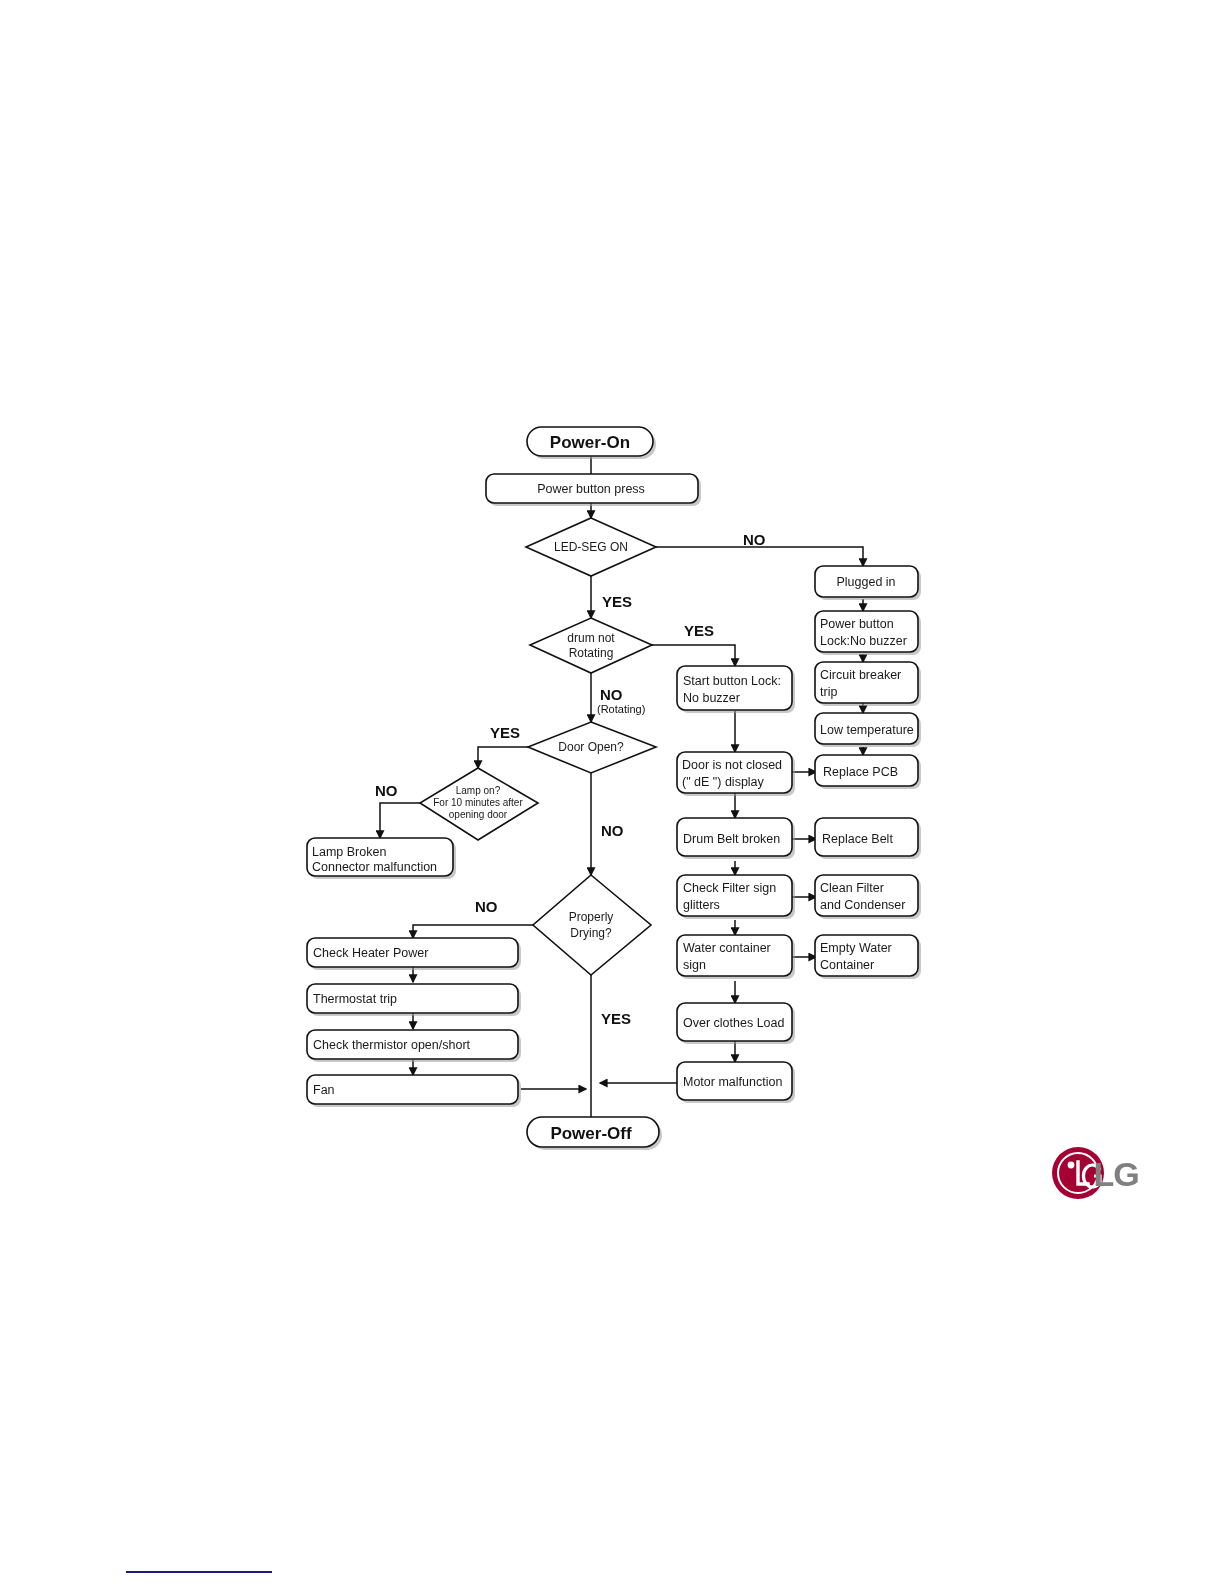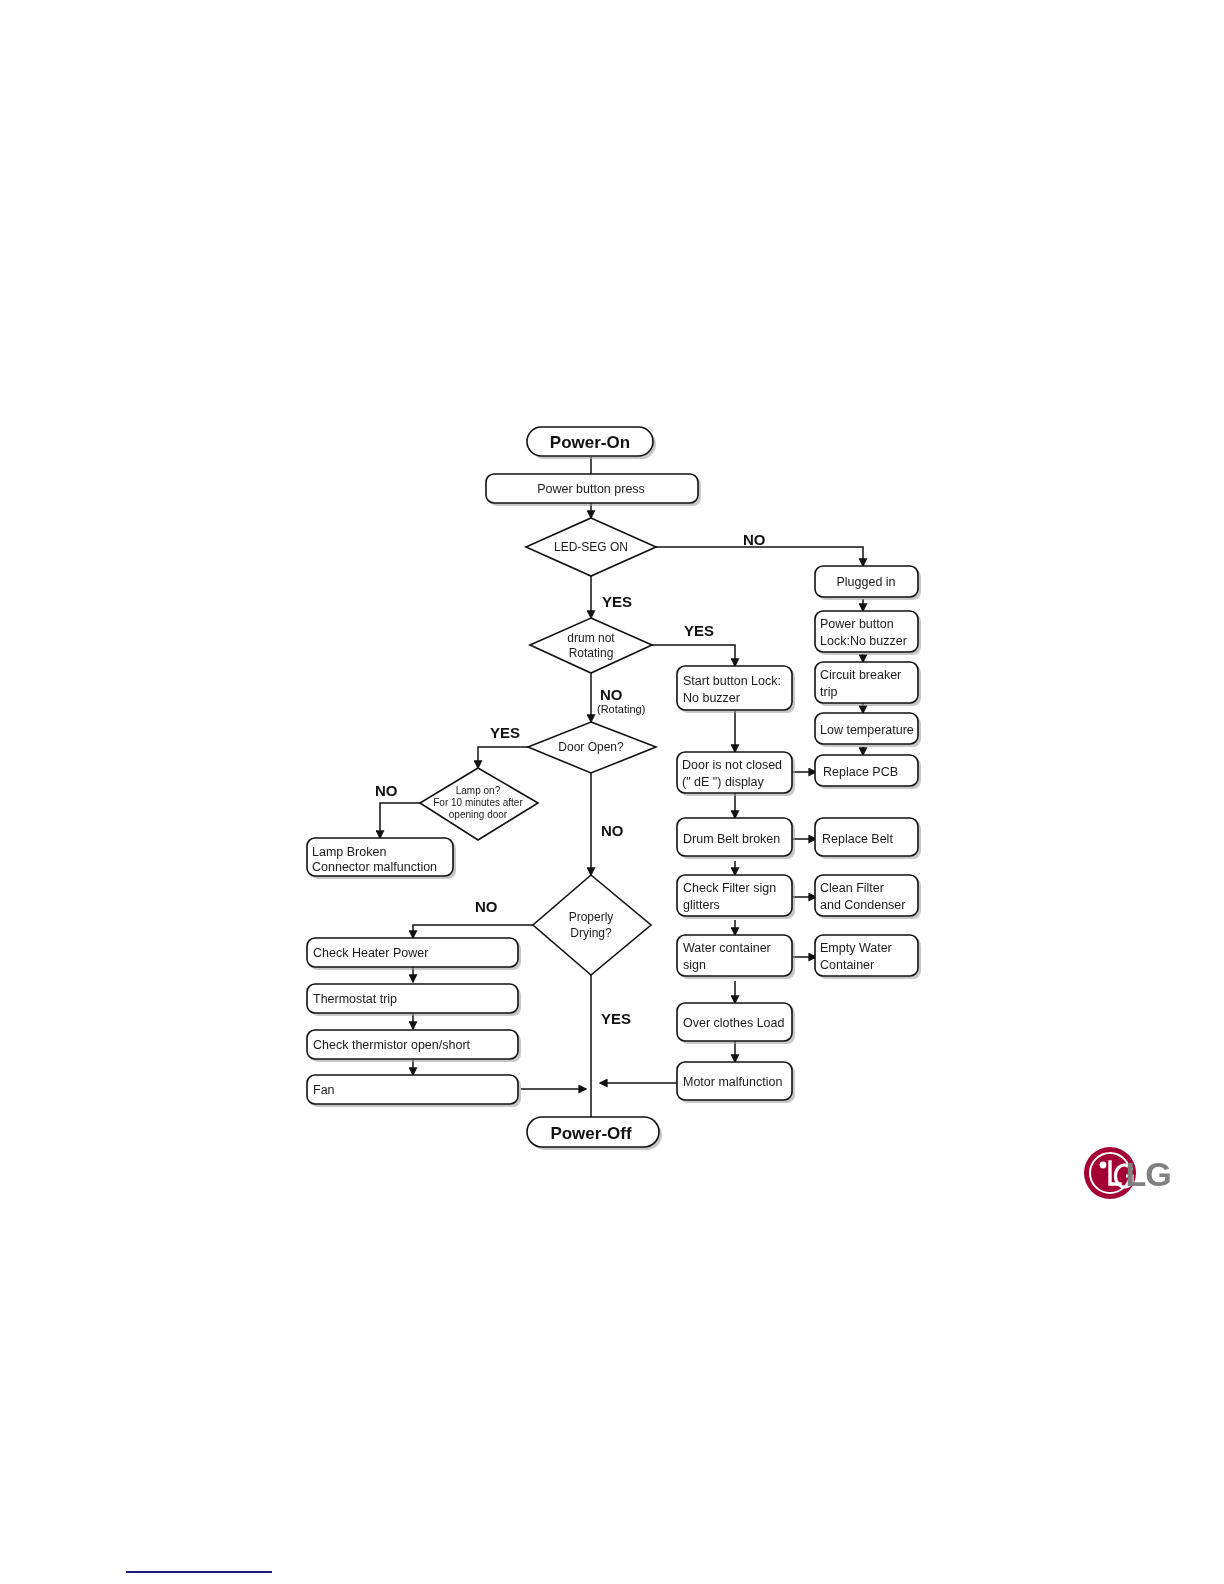--- a/index.html
+++ b/index.html
@@ -9,21 +9,21 @@
   .node-text{font-family:"Liberation Sans",sans-serif;fill:#1a1a1a;}
   .term-text{font-family:"Liberation Sans",sans-serif;font-weight:bold;font-size:17px;fill:#111;}
   .proc-text{font-size:12.5px;}
   .dec-text{font-size:12px;}
   .dec-text-sm{font-size:10px;}
   .edge-label{font-family:"Liberation Sans",sans-serif;font-weight:bold;font-size:15px;fill:#111;}
   .edge-label-sm{font-family:"Liberation Sans",sans-serif;font-size:11px;fill:#111;}
   .shape{fill:#ffffff;stroke:#111111;stroke-width:1.6;}
   .shape-shadow{fill:#9a9a9a;stroke:none;opacity:.55;}
   .conn{stroke:#111111;stroke-width:1.5;fill:none;}
-  #lg-logo{position:absolute;left:1080px;top:1140px;width:110px;height:66px;}
+  #lg-logo{position:absolute;left:1048px;top:1140px;width:110px;height:66px;}
   .lg-word{font-family:"Liberation Sans",sans-serif;font-weight:bold;font-size:34px;fill:#808080;letter-spacing:-1px;}
   #footer-rule{position:absolute;left:126px;top:1571px;width:146px;height:0;border-top:2px solid #1b1b7a;}
 </style>
 </head>
 <body>
 
 <div id="flow-wrap">
 <svg id="flowchart" width="1224" height="1584" viewBox="0 0 1224 1584">
   <defs>
     <marker id="arrow" viewBox="0 0 10 10" refX="8.5" refY="5" markerWidth="6" markerHeight="6" orient="auto-start-reverse">

